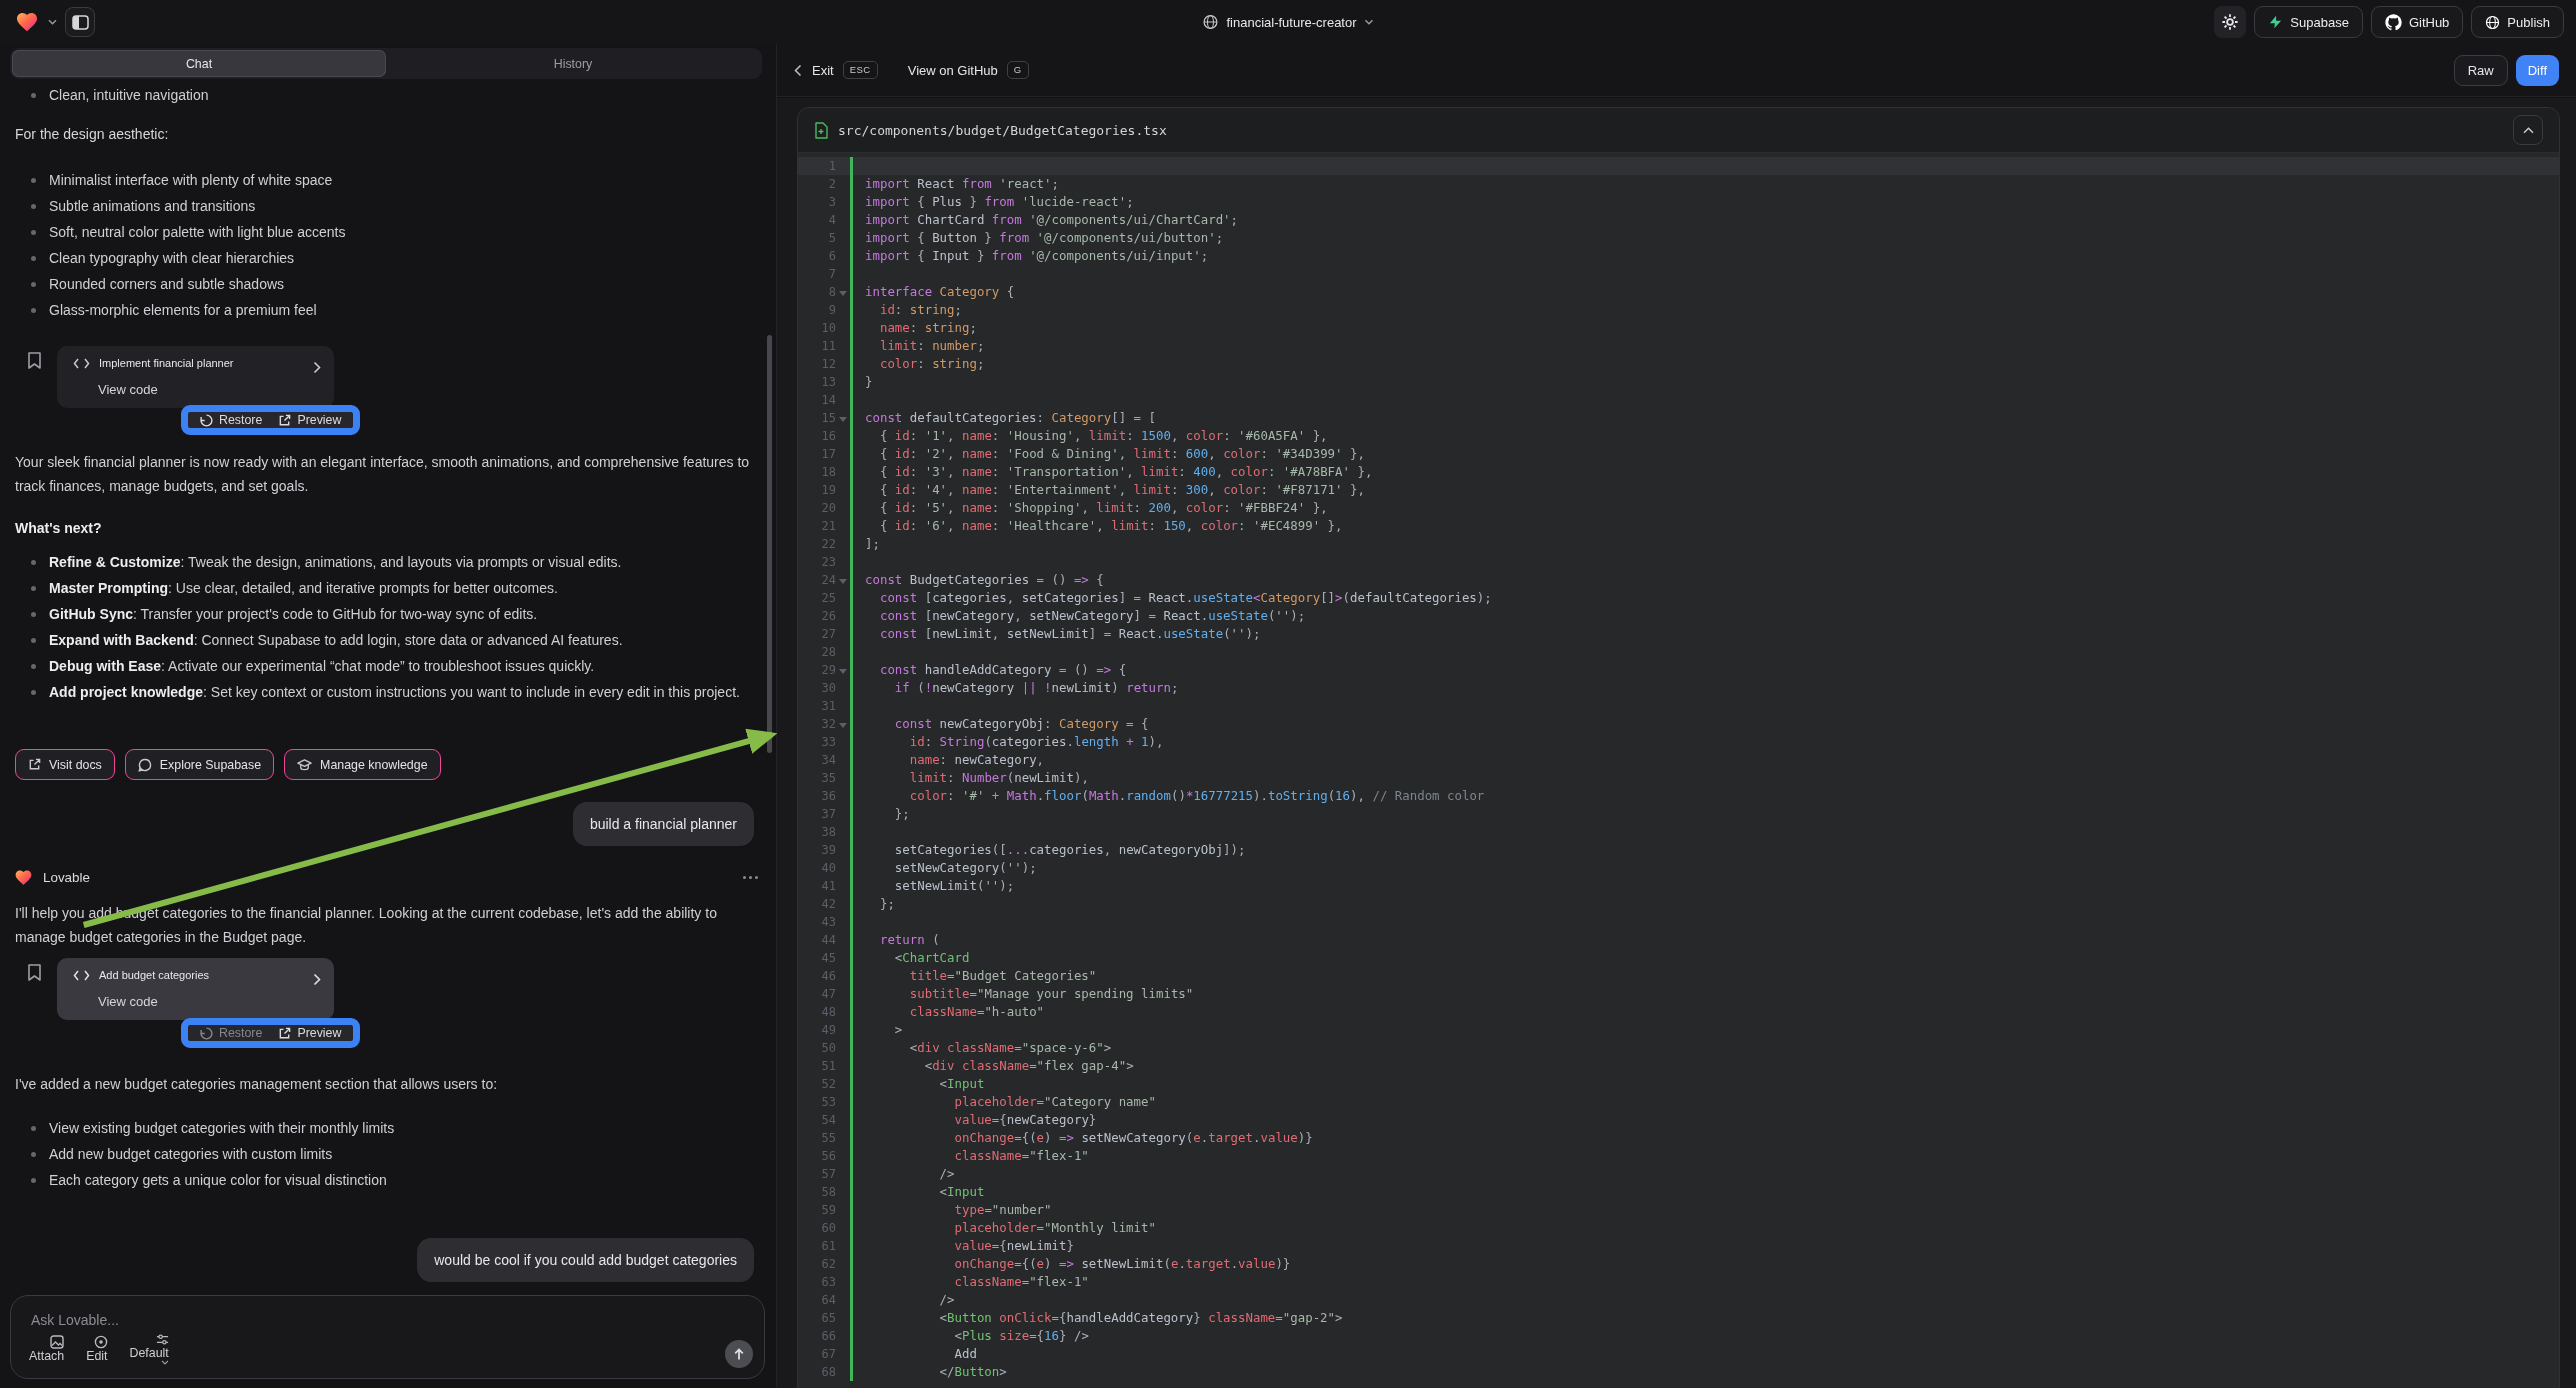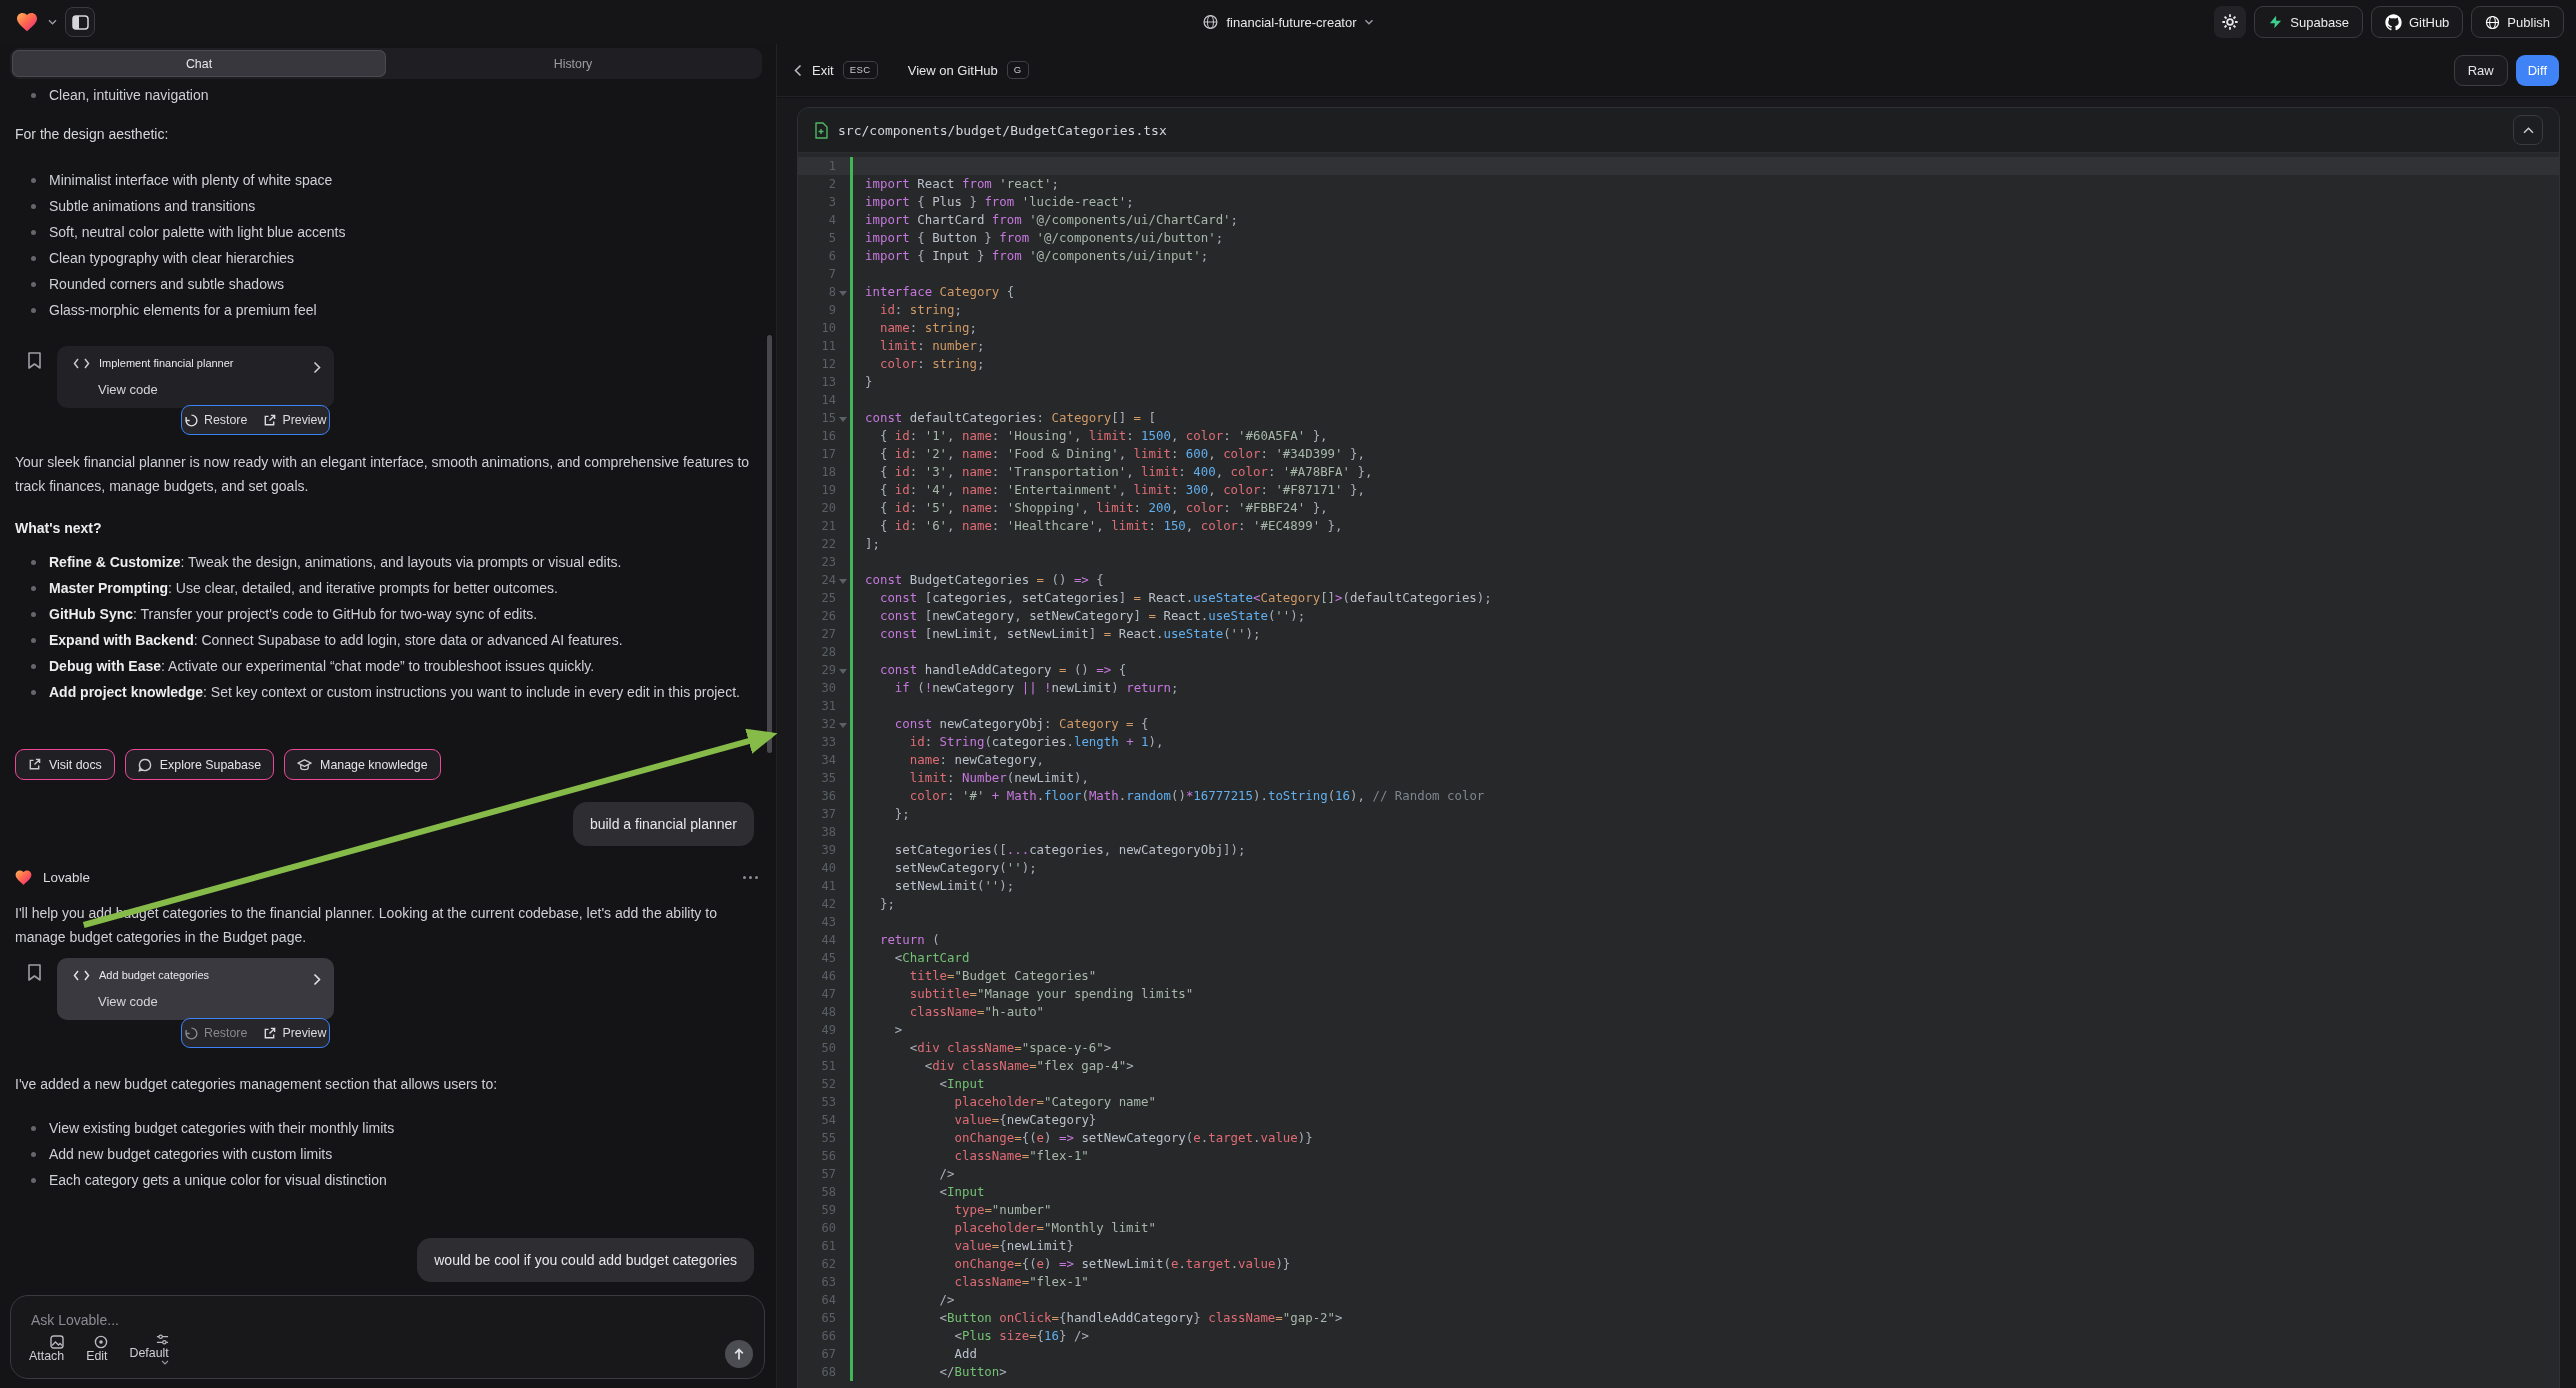--- a/index.html
+++ b/index.html
@@ -33,22 +33,22 @@
   .blist.wrap .brow{height:auto;min-height:26px;align-items:flex-start;line-height:26px;}
   .blist.wrap .dot{margin-top:11px;}
 
   .vcard{position:absolute;left:57px;width:277px;height:62px;background:#222226;border-radius:10px;}
   .vcard.sel{background:#39393f;}
   .vcard .row1{position:absolute;left:16px;top:11px;display:flex;align-items:center;gap:9px;}
   .vcard .vtitle{font-size:11px;color:#e9e9ec;}
   .vcard .chev{position:absolute;right:13px;top:15px;}
   .vcard .row2{position:absolute;left:41px;top:36px;font-size:13px;color:#d6d6da;}
   .bkmark{position:absolute;left:27px;}
-  .pill{position:absolute;left:181px;height:30px;background:#27272b;border:1px solid #3b82f6;border-radius:9px;
-        display:flex;align-items:center;padding:0 3px;gap:16px;font-size:12.4px;color:#dcdce0;}
+  .pill{position:absolute;left:181px;height:30px;background:#27272b;border:7px solid #3b82f6;border-radius:9px;
+        display:flex;align-items:center;padding:0 12px;gap:16px;font-size:12.4px;color:#dcdce0;}
   .pill .pbtn{display:flex;align-items:center;gap:6px;}
   .pill .dim{color:#87878d;}
 
   .ftr-btns{position:absolute;left:15px;display:flex;gap:10px;}
   .fbtn{height:31px;display:flex;align-items:center;gap:8px;padding:0 12px;background:#1f1f24;border:1px solid #ec4899;
         border-radius:9px;font-size:12.4px;color:#e4e4e7;}
 
   .bubble{position:absolute;right:22px;background:#2d2d32;border-radius:14px;padding:14px 17px;font-size:14px;color:#e8e8ea;white-space:nowrap;}
 
   .lov-hdr{position:absolute;left:13px;right:18px;display:flex;align-items:center;gap:9px;}

